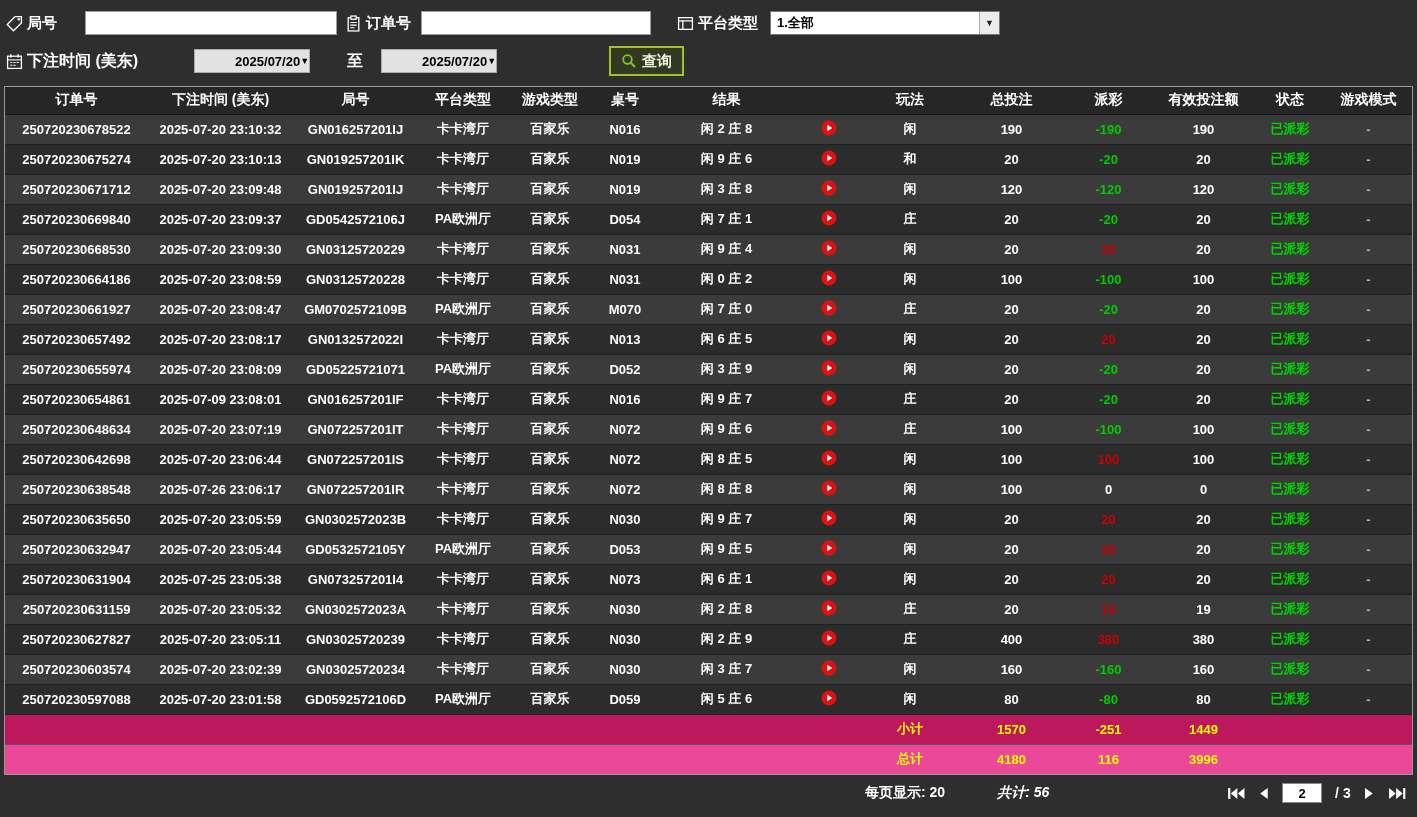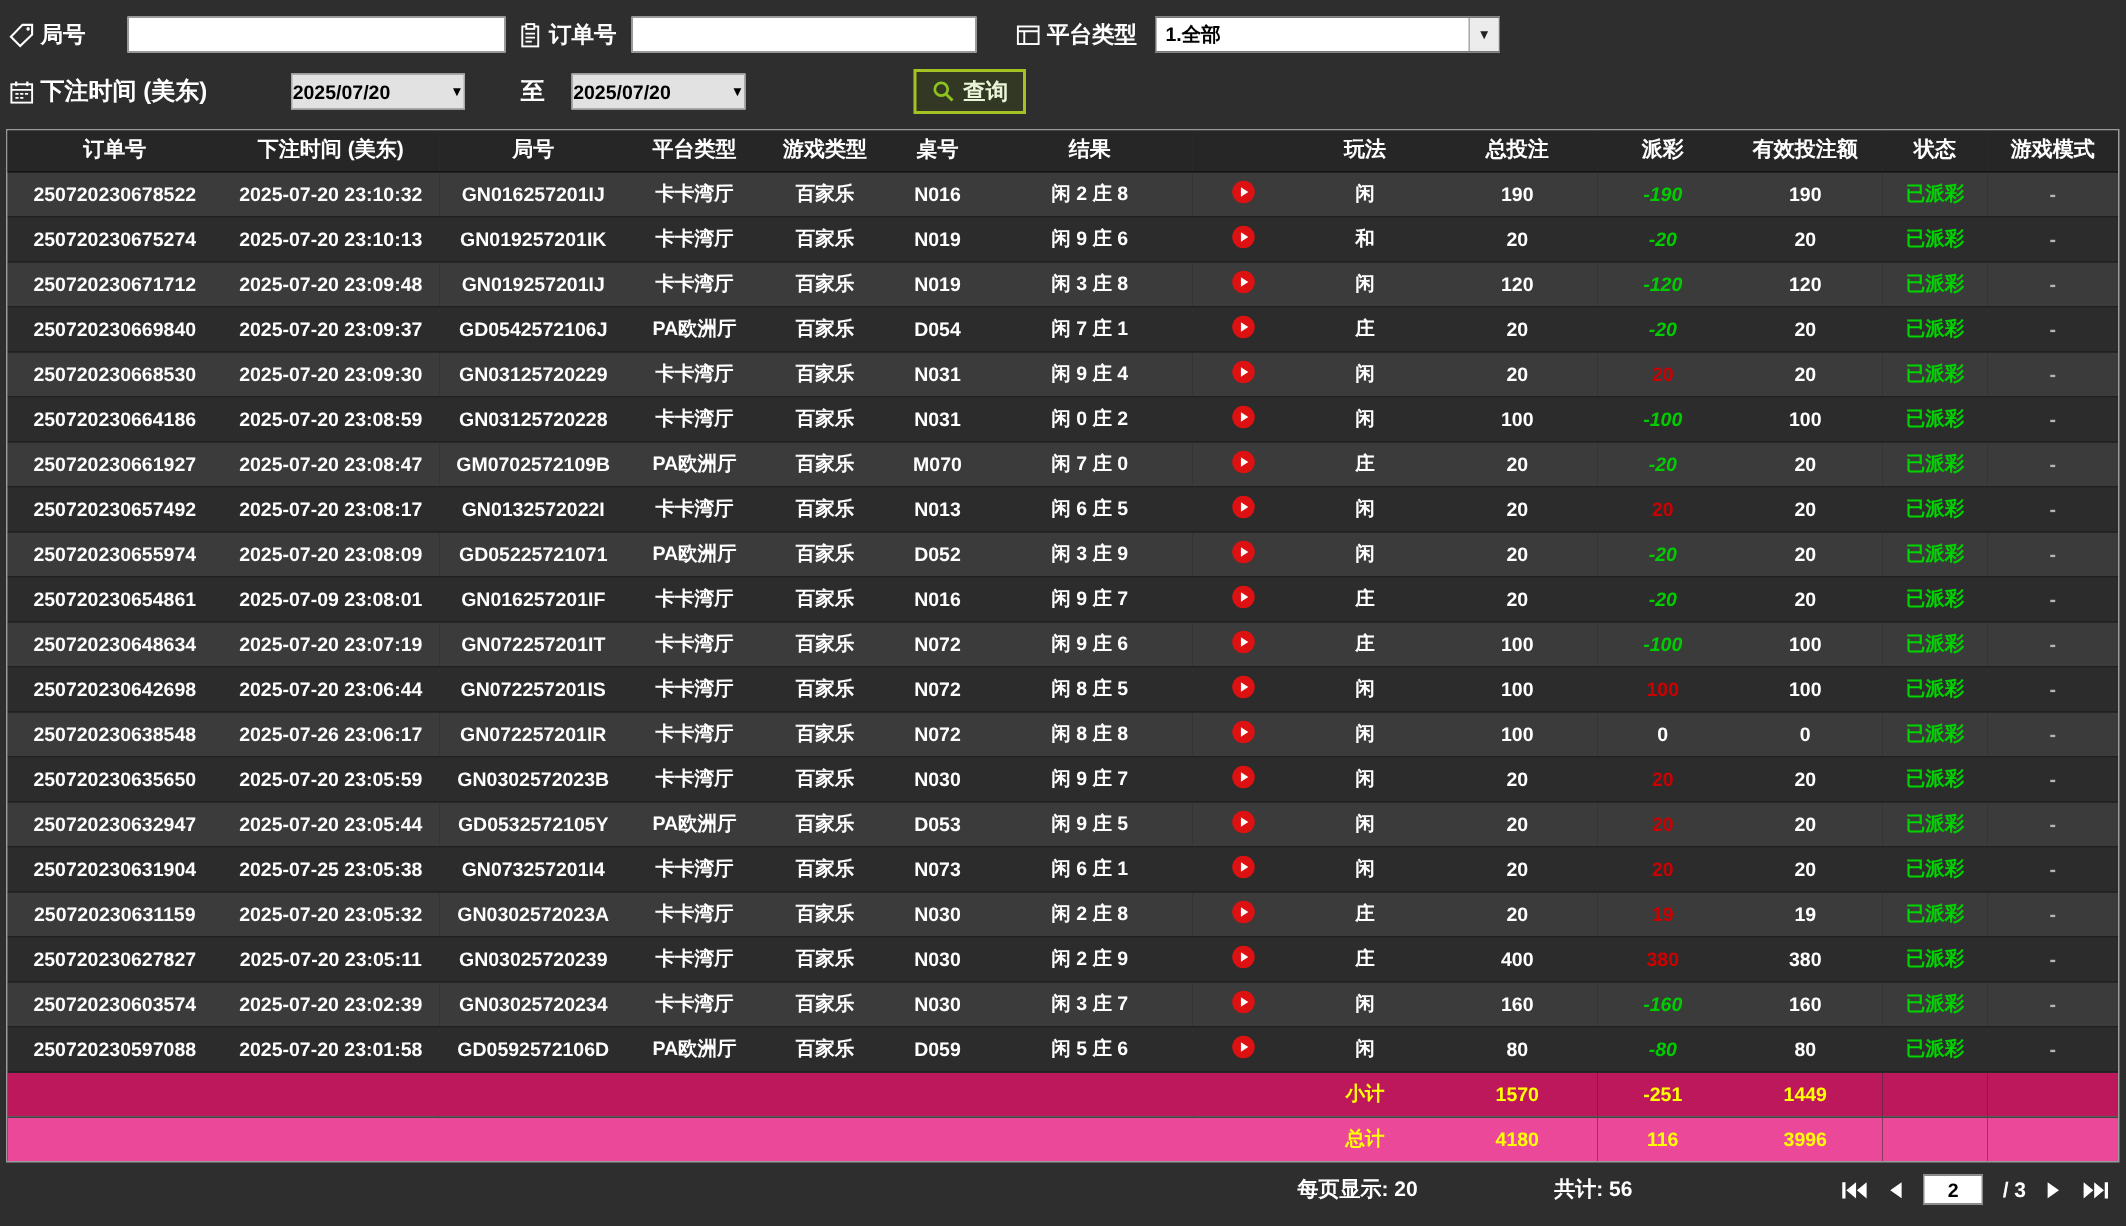--- a/index.html
+++ b/index.html
@@ -33,21 +33,21 @@
     font-size:13px; font-weight:700; cursor:default;
   }
   .dd-arrow{
     margin-left:auto; width:20px; height:100%; display:flex; align-items:center;
     justify-content:center; border-left:1px solid #aaa; background:#ececec;
     color:#222; font-size:9px;
   }
   .date-btn{
     width:116px; height:24px; margin-left:52px; background:#e2e2e2; color:#000;
     border:1px solid #aaa; font-weight:700; font-size:13px; font-family:inherit;
-    display:flex; align-items:center; justify-content:space-between; gap:23px; cursor:default;
+    display:flex; align-items:center; justify-content:flex-end; gap:0; cursor:default;
   }
   .date-btn .caret{ font-size:9px; }
   .date-btn.second{ margin-left:18px; }
   .to-label{ font-size:16px; font-weight:700; margin-left:37px; }
   .search-btn{
     margin-left:112px; height:30px; padding:0 10px; background:#323823;
     border:2px solid #a2c321; color:#eaf5d8; font-size:15px; font-weight:700;
     font-family:inherit; display:flex; align-items:center; gap:5px; cursor:pointer;
   }
   .search-btn svg{ width:16px; height:16px; display:block; }
@@ -61,36 +61,36 @@
   }
   tbody td, tfoot td{
     height:30px; text-align:center; font-size:13px; font-weight:700;
     white-space:nowrap; overflow:hidden;
   }
   tbody tr:nth-child(odd){ background:#3b3b3b; }
   tbody tr:nth-child(even){ background:#2c2c2c; }
   tbody td{ border-bottom:1px solid rgba(0,0,0,.28); }
   .c-status{ color:var(--paid); }
   .c-mode{ color:#b5b5b5; }
-  .tone-loss{ color:var(--loss);font-style:italic; }
+  .tone-loss{ color:var(--loss); }
   .tone-win{ color:var(--win); }
   .tone-zero{ color:#fff; }
   .play-btn{ display:inline-flex; cursor:pointer; }
   .play-btn svg{ width:16px; height:16px; display:block; }
   tfoot tr.subtotal{ background:#be185d; }
   tfoot tr.total{ background:#ec4899; }
   tfoot td{ border-top:1px solid #5a5a5a; color:var(--summary); }
 
   
   .pagination{
     height:36px; display:flex; align-items:center; padding:0 10px;
     font-size:14px; font-weight:700;justify-content:flex-end;
   }
   .per-page{ margin-left:855px; white-space:nowrap; }
-  .total-count{ margin-left:91px; white-space:nowrap; }
+  .total-count{ margin-left:52px; white-space:nowrap;font-style:italic; }
   .pager{ margin-left:auto; display:flex; align-items:center; gap:13px; }
   .pager-btn{ background:none; border:none; cursor:pointer; padding:0; display:inline-flex; }
   .pager-btn svg{ height:13px; fill:#fff; display:block; }
   .page-input{
     width:40px; height:20px; background:#fff; color:#000; border:1px solid #888;
     text-align:center; font-weight:700; font-size:13px; font-family:inherit;
   }
   .page-total{ white-space:nowrap; }
 </style>
 </head>

